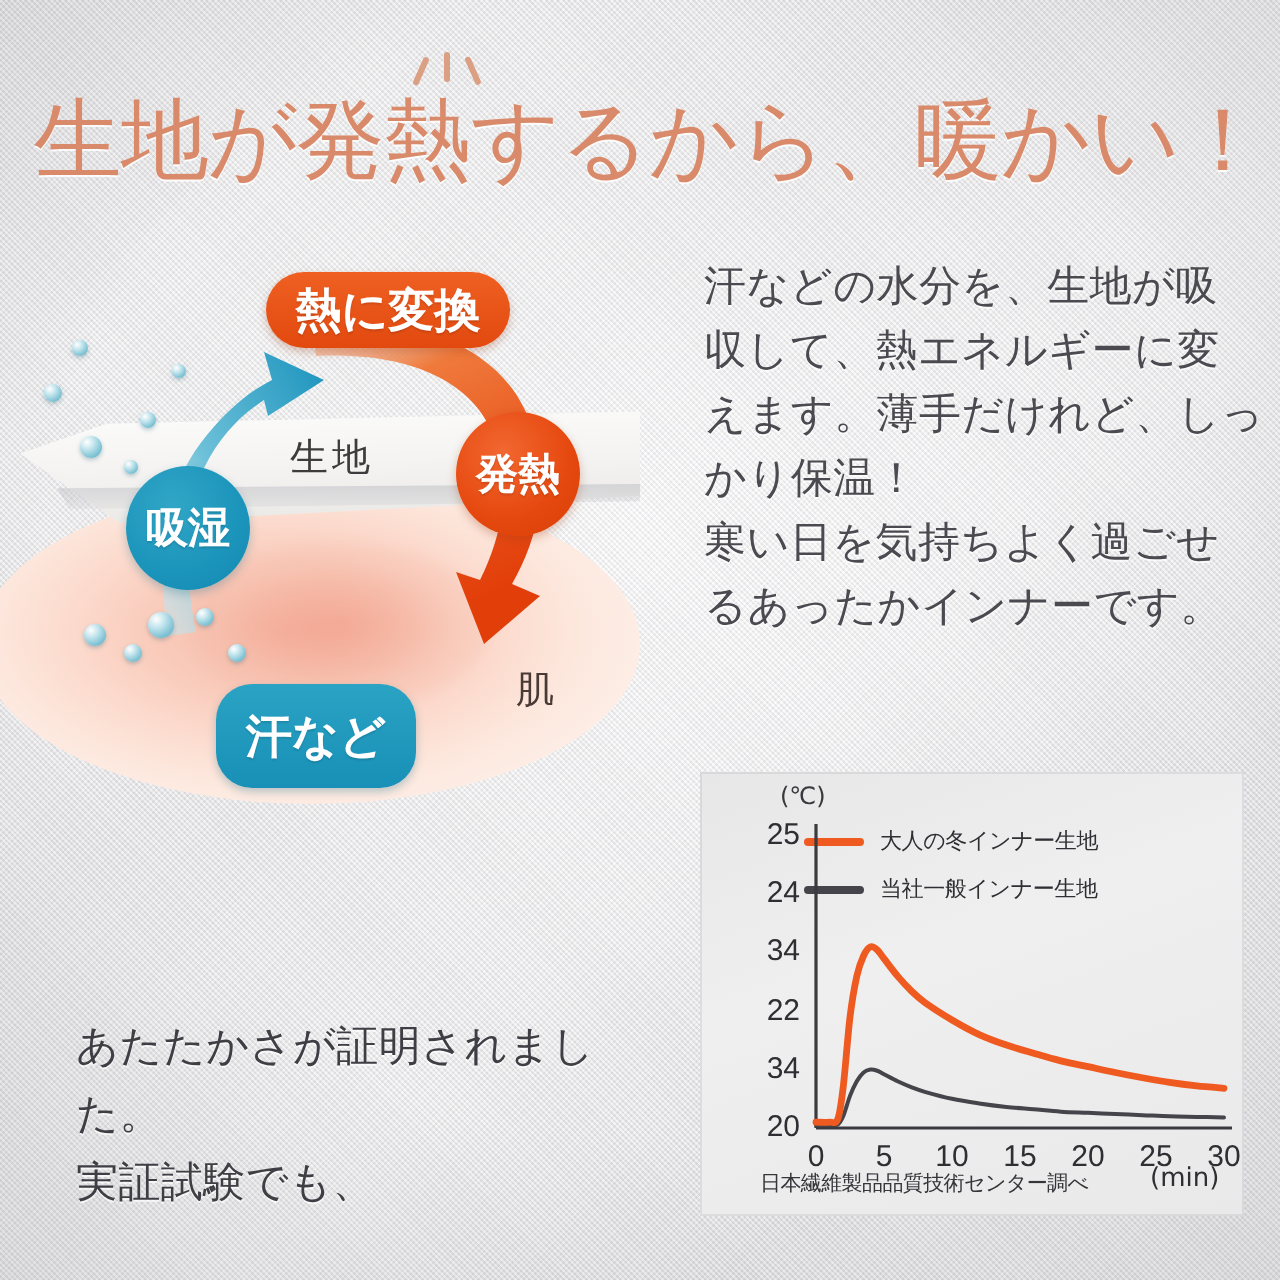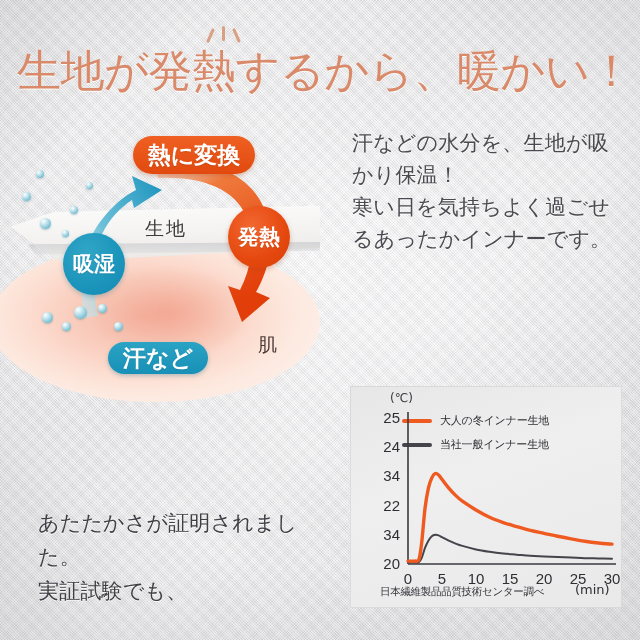--- a/index.html
+++ b/index.html
@@ -109,21 +109,21 @@
     left:228px;top:86px;width:62px;height:62px;border-radius:50%;font-size:21px;
     background:radial-gradient(circle at 38% 32%,#f26730 0%,#e5480e 60%,#d63f09 100%);
     box-shadow:0 2px 5px rgba(160,60,20,.30);
   }
   .badge-kyushitsu{
     left:63px;top:113px;width:62px;height:62px;border-radius:50%;font-size:21px;
     background:radial-gradient(circle at 38% 32%,#31a6c6 0%,#1b94bb 60%,#1487ae 100%);
     box-shadow:0 2px 5px rgba(30,110,135,.30);
   }
   .badge-ase{
-    left:108px;top:222px;width:100px;height:32px;border-radius:18px;font-size:23px;
+    left:108px;top:222px;width:100px;height:52px;border-radius:18px;font-size:23px;
     background:linear-gradient(180deg,#2aa3c4 0%,#1890b7 100%);
     box-shadow:0 2px 4px rgba(30,110,135,.30);
     text-align:center;
   }
 
   
   .para{
     position:absolute;left:352px;top:128px;width:288px;
     font-family:"DejaVu Serif","Liberation Serif",serif;
     font-size:21px;line-height:1.52;color:#4a4a50;letter-spacing:.2px;
@@ -238,20 +238,22 @@
     <div class="lbl-hada">肌</div>
 
     <div class="badge badge-netsu">熱に変換</div>
     <div class="badge badge-hatsunetsu">発熱</div>
     <div class="badge badge-kyushitsu">吸湿</div>
     <div class="badge badge-ase">汗など</div>
   </div>
 
   <div class="para">
     <div>汗などの水分を、生地が吸</div>
+    <div>収して、熱エネルギーに変</div>
+    <div>えます。薄手だけれど、しっ</div>
     <div>かり保温！</div>
     <div>寒い日を気持ちよく過ごせ</div>
     <div>るあったかインナーです。</div>
   </div>
 
   <div class="caption">
     <div>あたたかさが証明されました。</div>
     <div>実証試験でも、</div>
   </div>
 

